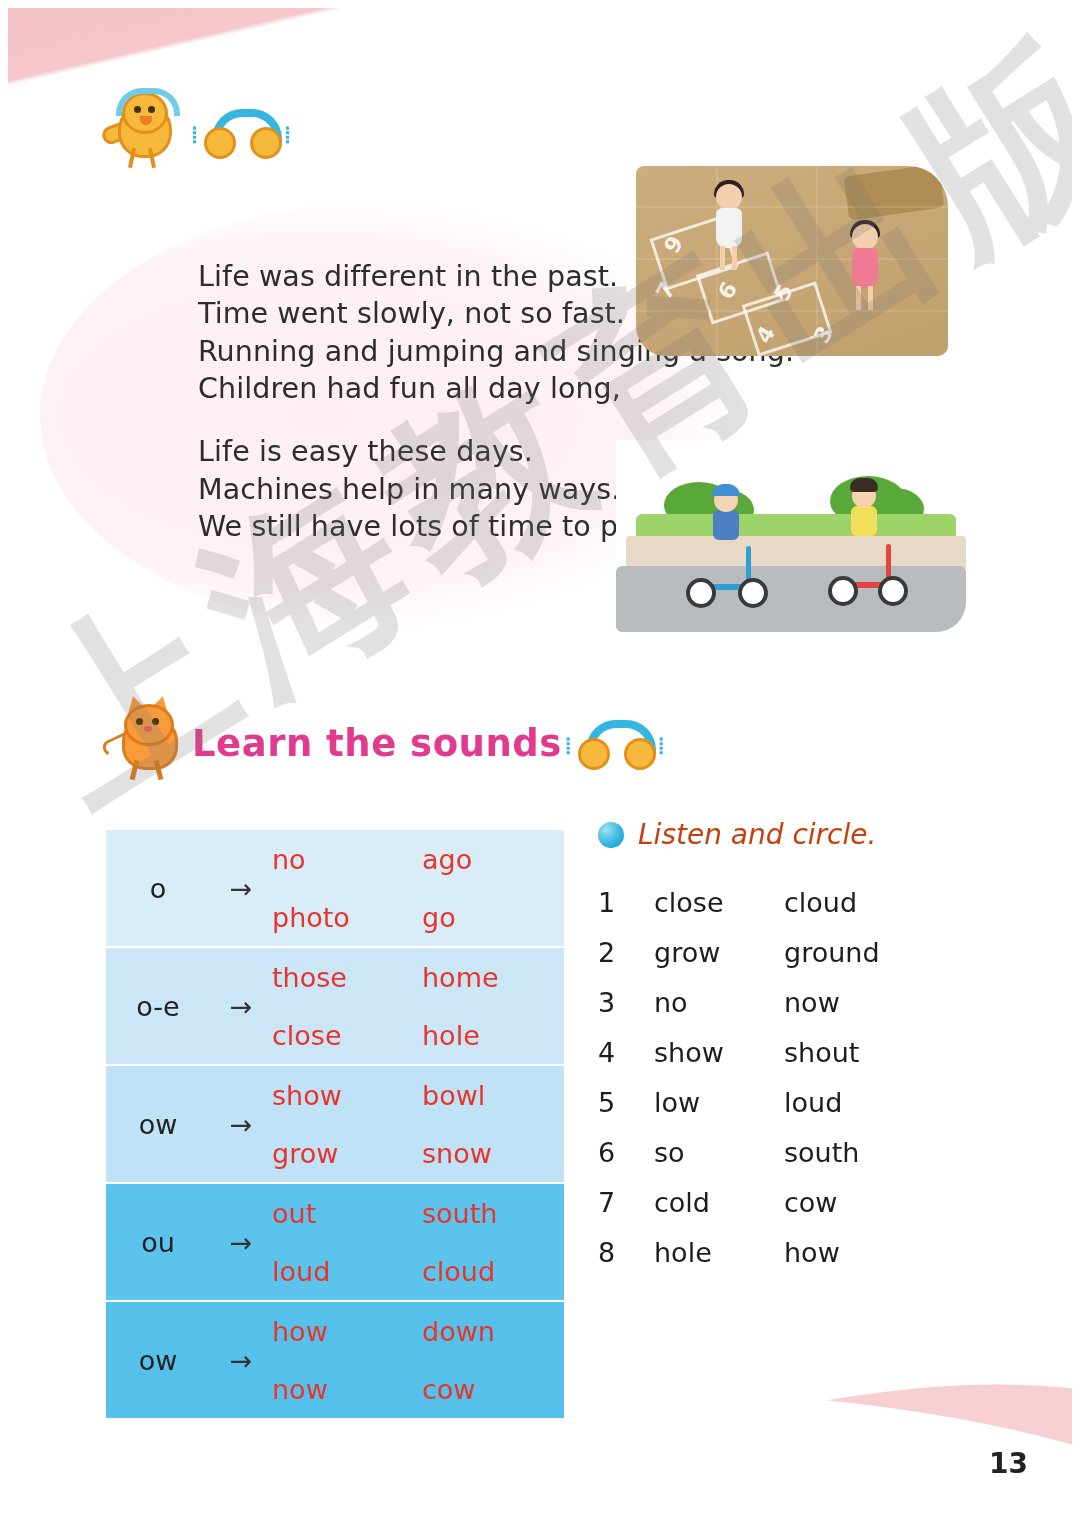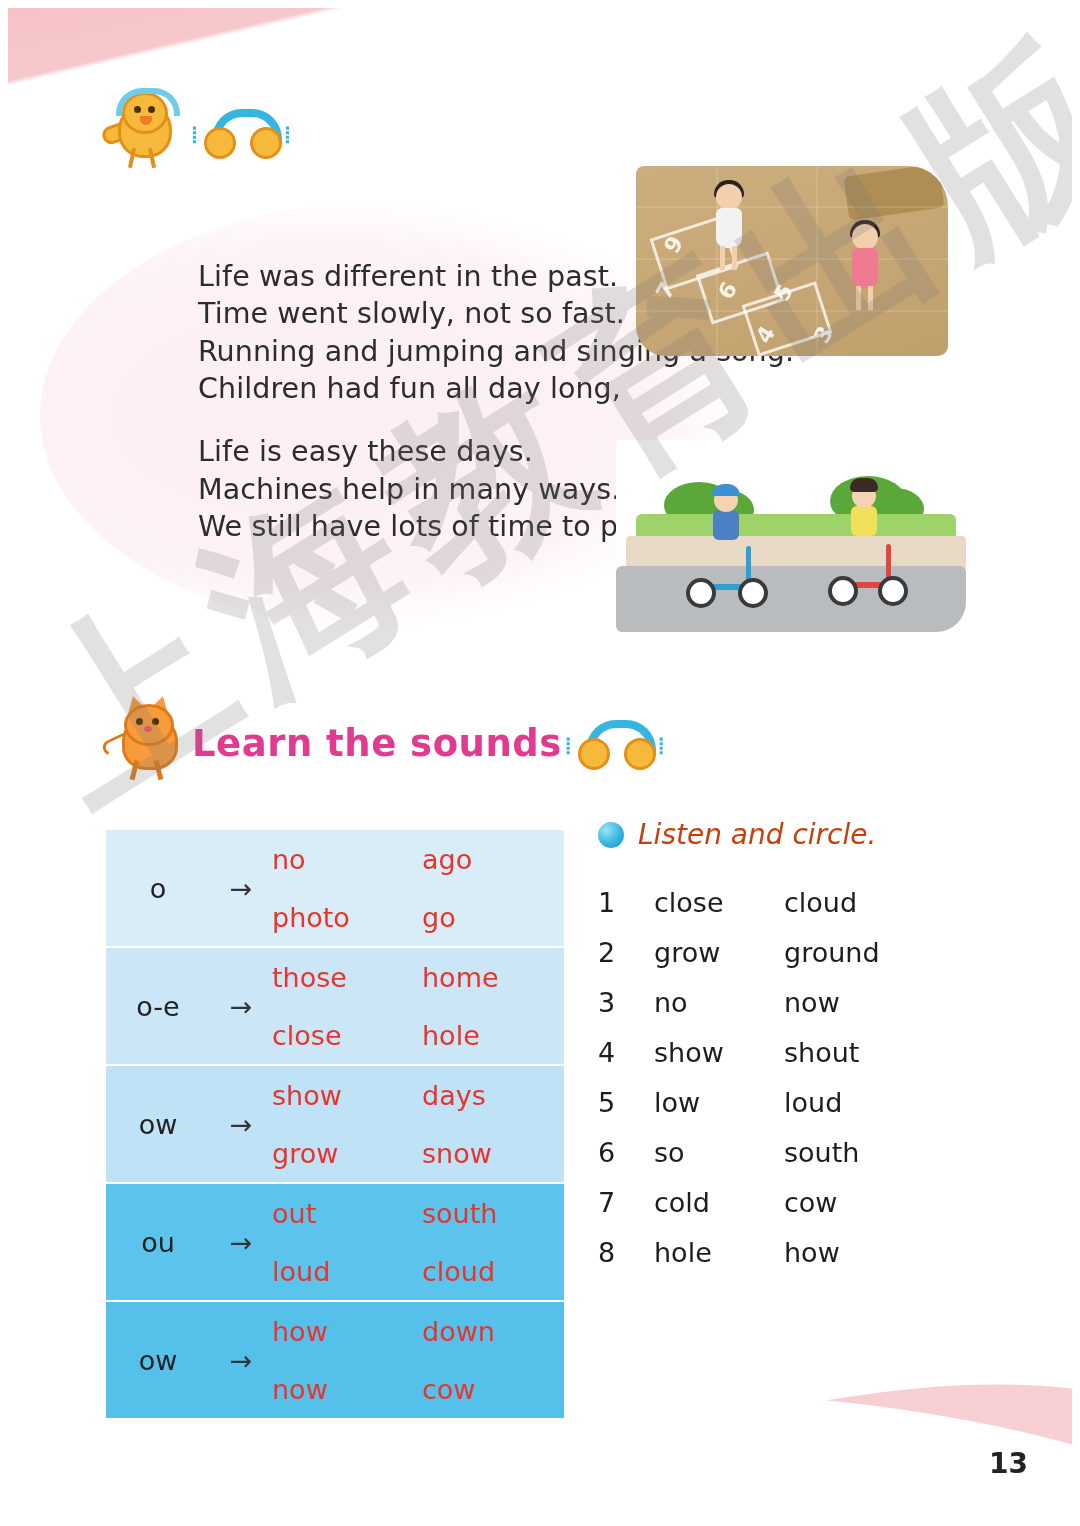--- a/index.html
+++ b/index.html
@@ -383,21 +383,21 @@
     </tr>
     <tr class="row-light2">
       <td class="c-w1"><span class="hl">close</span></td>
       <td class="c-w2"><span class="hl">hole</span></td>
     </tr>
 
     <tr class="row-mid sep">
       <td class="c-key" rowspan="2">ow</td>
       <td class="c-arrow" rowspan="2">→</td>
       <td class="c-w1"><span class="hl">show</span></td>
-      <td class="c-w2"><span class="hl">days</span></td>
+      <td class="c-w2"><span class="hl">bowl</span></td>
     </tr>
     <tr class="row-mid">
       <td class="c-w1"><span class="hl">grow</span></td>
       <td class="c-w2"><span class="hl">snow</span></td>
     </tr>
 
     <tr class="row-dark sep">
       <td class="c-key" rowspan="2">ou</td>
       <td class="c-arrow" rowspan="2">→</td>
       <td class="c-w1"><span class="hl">out</span></td>

